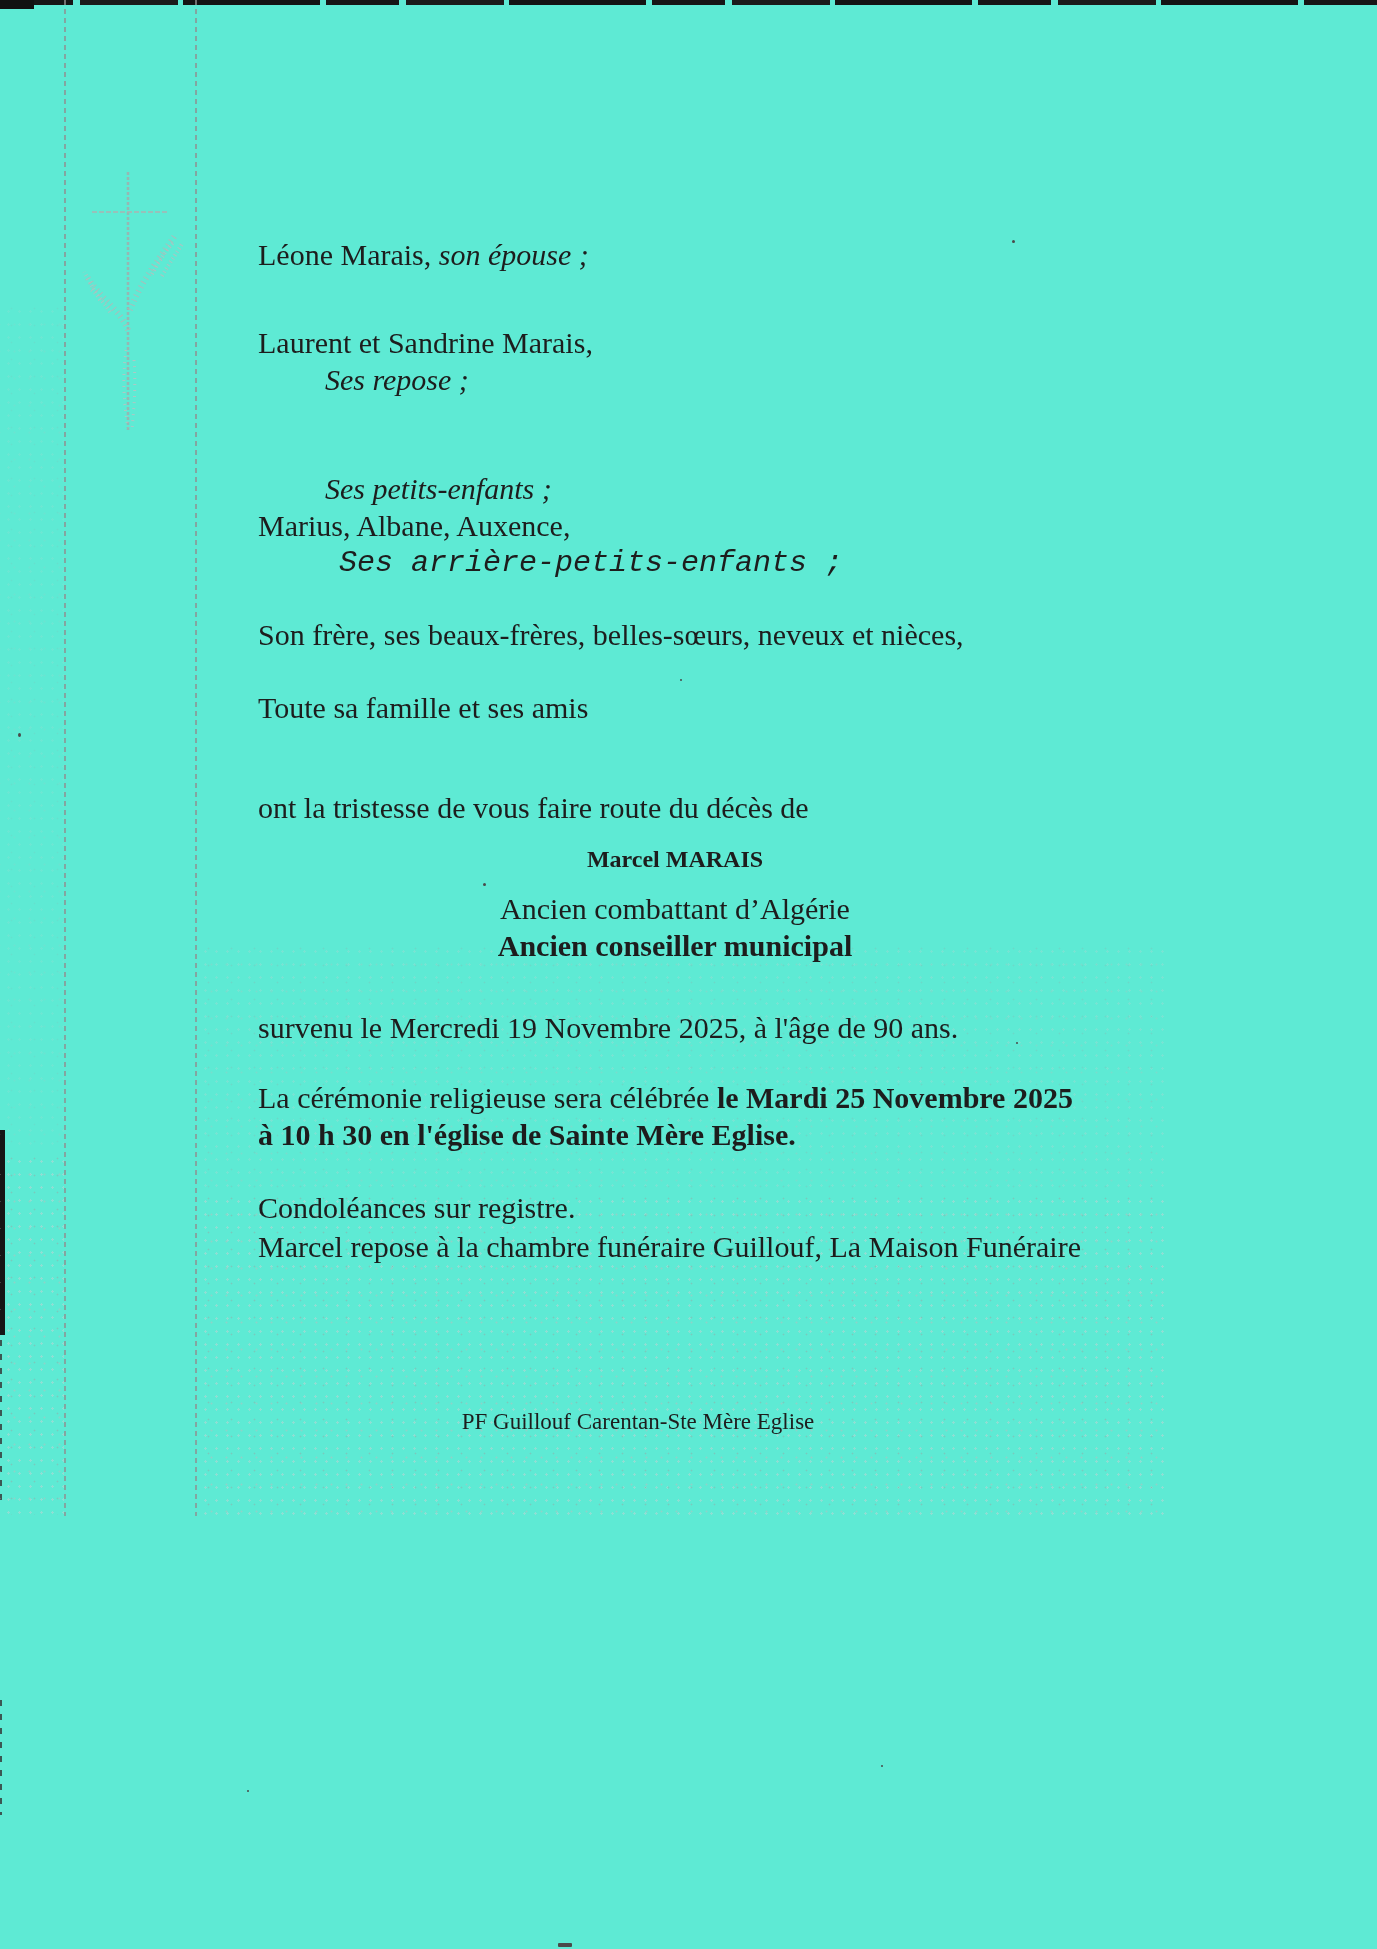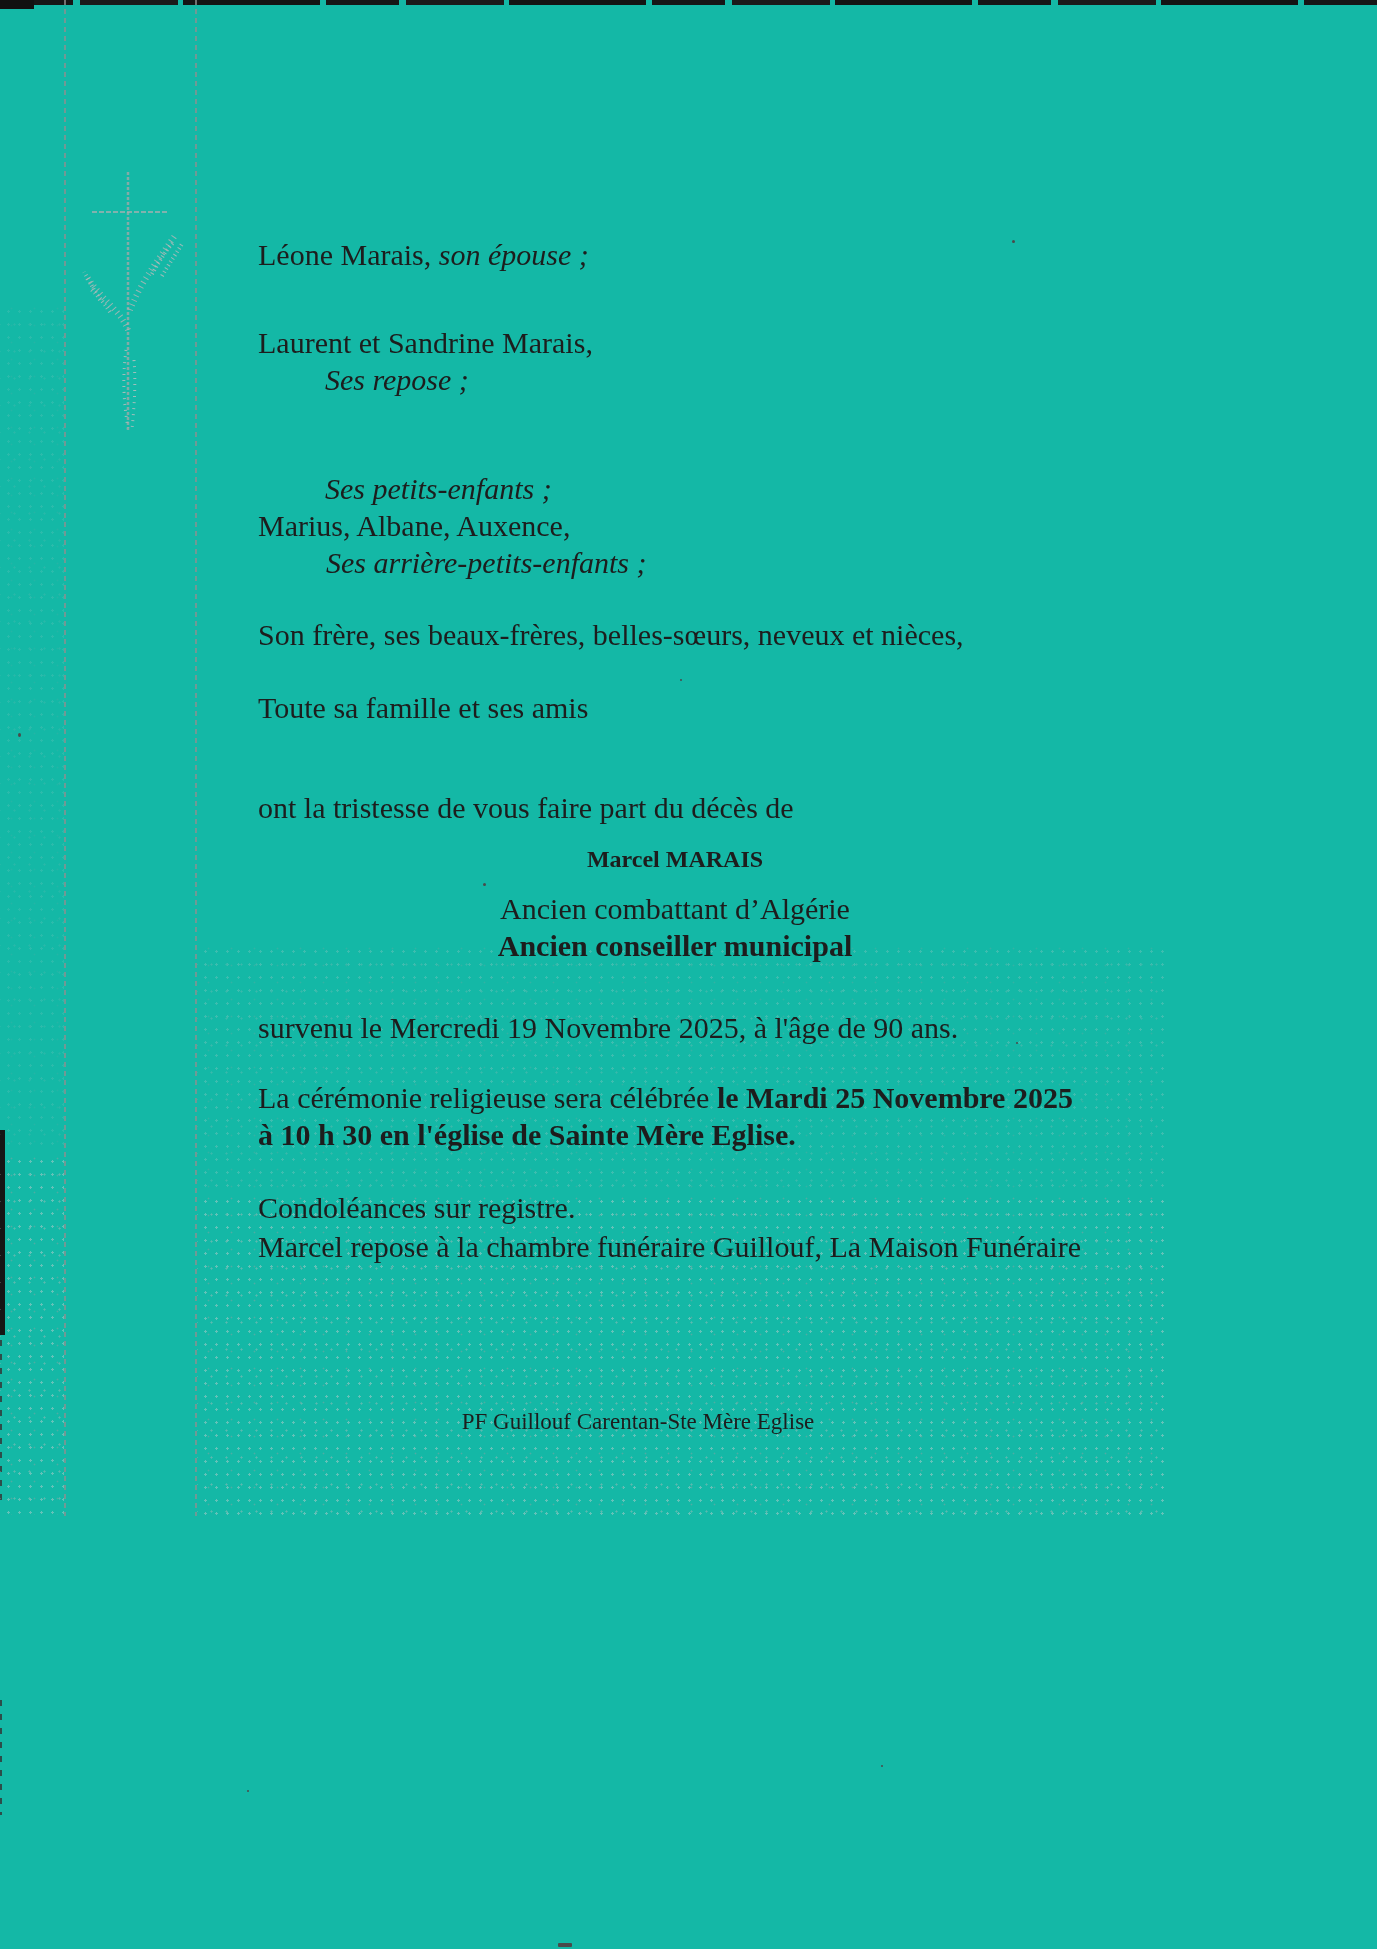--- a/index.html
+++ b/index.html
@@ -1,19 +1,19 @@
 <!DOCTYPE html>
 <html><head>
 <meta charset="utf-8">
 <style>
   html,body{margin:0;padding:0;background:#ffffff;}
   .page{
     position:relative;
     width:1377px;height:1949px;
-    background:#14b8a6;
+    background:#5eead4;
     overflow:hidden;
     font-family:"Liberation Serif","DejaVu Serif",serif;
     color:#1d1d1d;
   }
   
   .top-edge{
     position:absolute;top:0;left:0;width:1377px;height:5px;
     background:repeating-linear-gradient(90deg,
       #161616 0 73px, transparent 73px 80px,
       #1b1b1b 80px 178px, transparent 178px 183px,
@@ -98,27 +98,27 @@
 
   <div class="line" style="left:258px;top:237px;">
     <span>Léone Marais, </span><span class="it">son épouse ;</span>
   </div>
 
   <div class="line" style="left:258px;top:325px;">Laurent et Sandrine Marais,</div>
   <div class="line it" style="left:325px;top:362px;">Ses repose ;</div>
 
   <div class="line it" style="left:325px;top:471px;text-align:right;">Ses petits-enfants ;</div>
   <div class="line" style="left:258px;top:508px;">Marius, Albane, Auxence,</div>
-  <div class="line it" style="left:326px;top:545px;">Ses arrière-petits-enfants ;</div>
+  <div class="line it" style="left:339px;top:545px;font-family:Liberation Mono, monospace;">Ses arrière-petits-enfants ;</div>
 
   <div class="line" style="left:258px;top:617px;">Son frère, ses beaux-frères, belles-sœurs, neveux et nièces,</div>
 
   <div class="line" style="left:258px;top:690px;">Toute sa famille et ses amis</div>
 
-  <div class="line" style="left:258px;top:790px;">ont la tristesse de vous faire part du décès de</div>
+  <div class="line" style="left:258px;top:790px;">ont la tristesse de vous faire route du décès de</div>
 
   <div class="line name-line center-col" style="top:845px;">Marcel MARAIS</div>
   <div class="line center-col" style="top:891px;">Ancien combattant d’Algérie</div>
   <div class="line center-col" style="top:928px;font-weight:bold;">Ancien conseiller municipal</div>
 
   <div class="line" style="left:258px;top:1010px;">survenu le Mercredi 19 Novembre 2025, à l'âge de 90 ans.</div>
 
   <div class="line" style="left:258px;top:1080px;">
     <span>La cérémonie religieuse sera célébrée </span><span class="b">le Mardi 25 Novembre 2025</span>
   </div>

